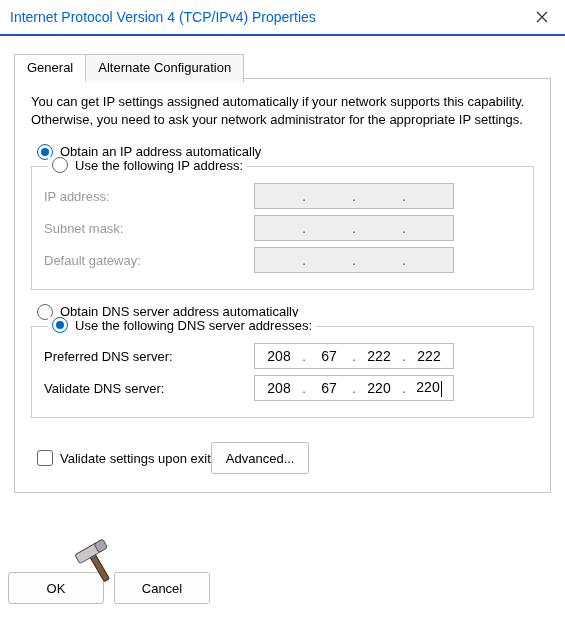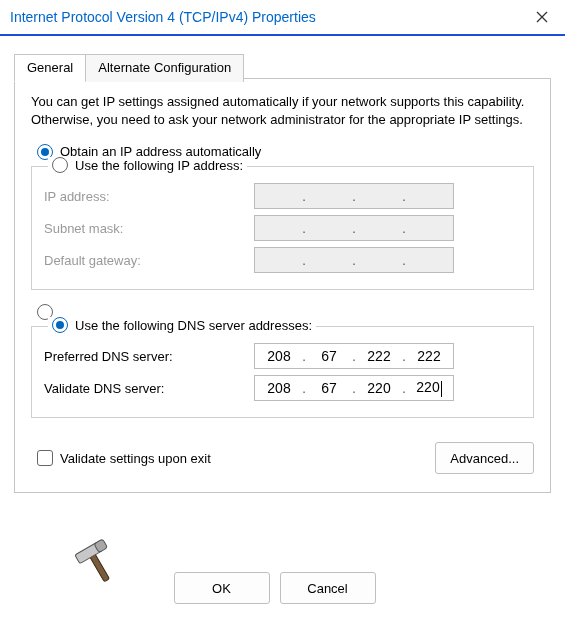--- a/index.html
+++ b/index.html
@@ -134,21 +134,21 @@
     font-size: 14px;
   }
   .ip-input .dot {
     width: 6px;
     text-align: center;
     color: #555;
   }
   .bottom-row {
     display: flex;
     align-items: center;
-    justify-content: space-between;
+    justify-content: flex-start;
     margin-top: 24px;
   }
   .checkbox-row {
     display: flex;
     align-items: center;
     gap: 7px;
     margin-left: 6px;
   }
   .checkbox {
     width: 16px; height: 16px;
@@ -165,23 +165,23 @@
     display: inline-flex;
     align-items: center;
     justify-content: center;
     padding: 0 14px;
     cursor: default;
     font-size: 13px;
   }
   .footer {
     position: absolute;
     bottom: 0; left: 0; right: 0;
-    padding: 10px 16px 14px 0;
-    display: flex;
-    justify-content: center;
+    padding: 10px 16px 14px 8px;
+    display: flex;
+    justify-content: flex-start;
     gap: 10px;
   }
   .hammer {
     position: absolute;
     left: 70px;
     bottom: 20px;
     transform: rotate(0deg);
   }
   .cursor-caret {
     display: inline-block;
@@ -257,20 +257,21 @@
               <span class="oct"></span>
               <span class="dot">.</span>
               <span class="oct"></span>
           </div>
         </div>
       </div>
     </div>
 
     <div class="radio-row">
       <span class="radio"></span>
+      <span class="radio-label">Obtain DNS server address automatically</span>
     </div>
 
     <div class="groupbox">
       <div class="legend">
         <span class="radio checked"></span>
         <span class="radio-label">Use the following DNS server addresses:</span>
       </div>
       <div class="groupbox-inner">
         <div class="field-row">
           <div class="field-label">Preferred DNS server:</div>

